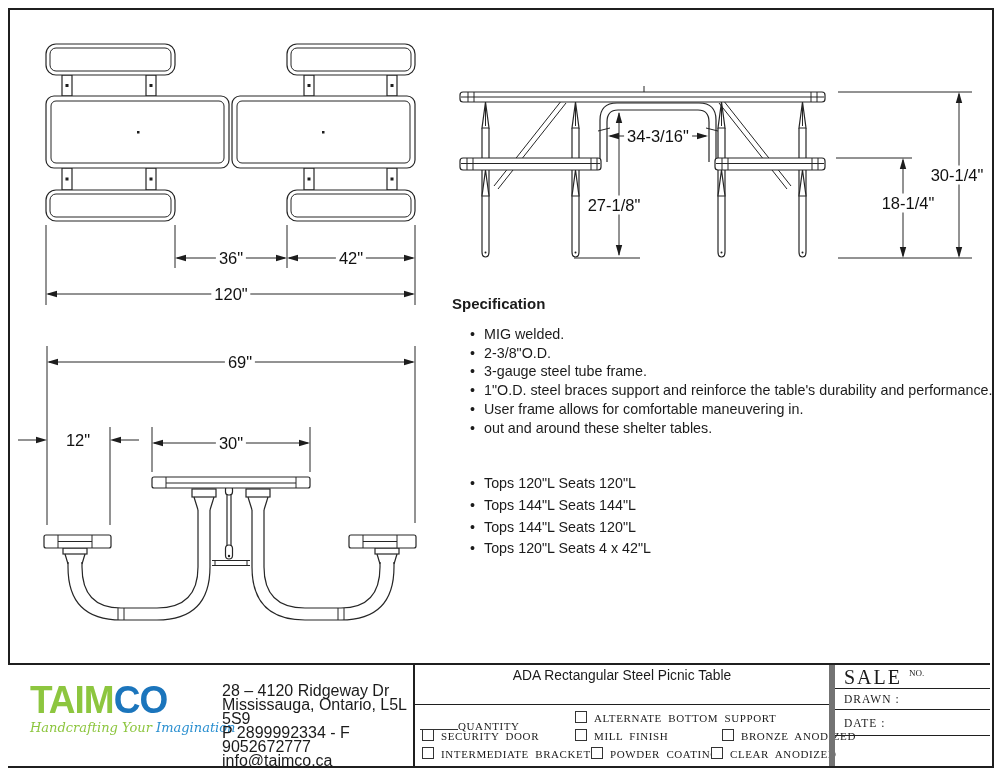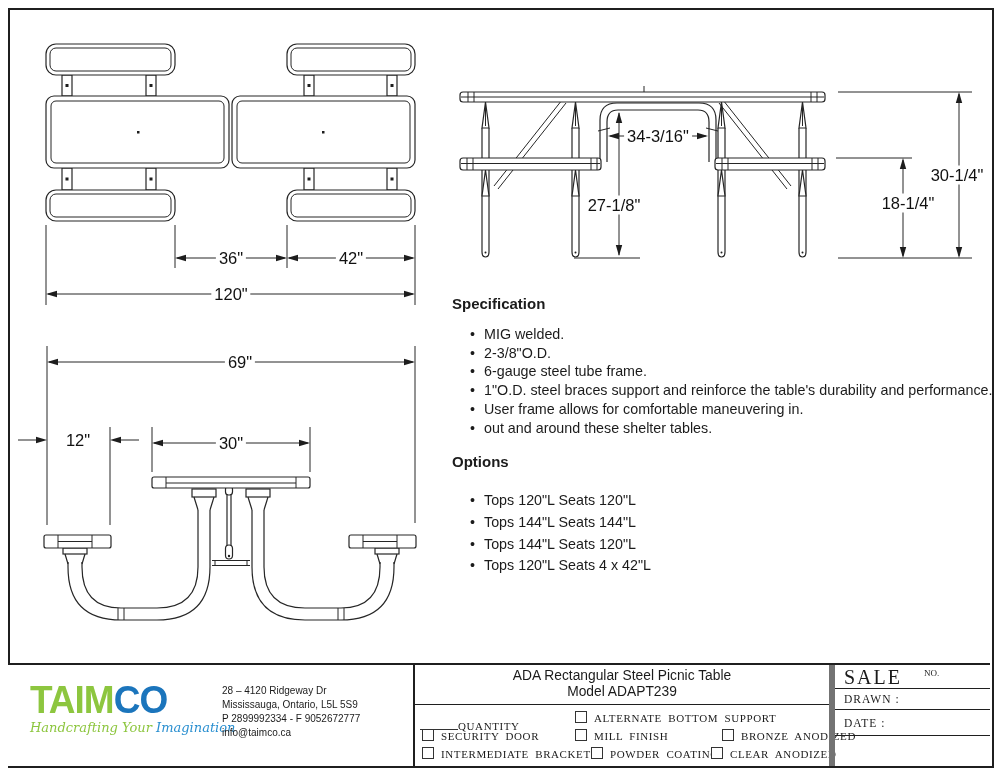--- a/index.html
+++ b/index.html
@@ -31,38 +31,38 @@
   .cell-right  { position:relative; flex:1; border-left:6px solid #737373;
                  font-family:"Liberation Serif", serif; }
 
   .logo { position:absolute; left:22px; top:17px; width:188px; }
   .logo-word { font-weight:bold; font-size:37px; line-height:36px; letter-spacing:-1px;
                transform:scaleY(1.04); transform-origin:left top; }
   .lg-green { color:#8dc63f; } .lg-blue { color:#1b75bc; }
   .tagline { margin-top:2px; font-family:"DejaVu Serif", serif; font-style:italic;
              font-weight:normal; font-size:13px; white-space:nowrap; }
   .tg-green { color:#8dc63f; } .tg-blue { color:#2a8fd0; }
-  .address { position:absolute; left:214px; top:19px; font-size:10px; line-height:14px; }
+  .address { position:absolute; left:214px; top:19px; font-size:16px; line-height:14px; }
 
   .tb-title { height:36px; border-bottom:1.5px solid #1f1f1f; text-align:center;
               padding-top:3px; font-size:13.8px; line-height:16px; }
   .cb-area { position:absolute; left:0; top:38px; right:0; bottom:0;
              font-family:"Liberation Serif", serif; font-size:11px; letter-spacing:0.6px;
              word-spacing:3px; }
   .cb-item { position:absolute; white-space:nowrap; }
   .cbx { display:inline-block; width:10px; height:10px; border:1.4px solid #333;
          margin-right:7px; vertical-align:-1px; background:#fff; }
   .blankline { display:inline-block; width:38px; border-bottom:1.2px solid #333; height:10px; }
 
   .r-row { border-bottom:1.5px solid #1f1f1f; padding-left:9px; font-size:11.5px;
            letter-spacing:1px; display:flex; align-items:center; }
   .r-sale  { height:23px; } .r-drawn { height:20px; } .r-date { height:25px; }
   .r-sheet { height:30px; border-bottom:none;margin-top:48px; }
   .sale-word { font-size:20px; letter-spacing:2px; line-height:20px; }
-  .sale-no { font-size:9px; letter-spacing:0; margin-left:22px; align-self:flex-start;
+  .sale-no { font-size:9px; letter-spacing:0; margin-left:7px; align-self:flex-start;
              padding-top:3px; }
   .blank2 { display:inline-block; width:30px; border-bottom:1.2px solid #333;
             height:9px; margin:0 7px; }
 </style>
 </head>
 <body>
 
 <div class="page">
   <div class="frame"></div>
 
@@ -305,29 +305,28 @@
   <span class="dim" style="left:908px; top:203px;">18-1/4"</span>
   <span class="dim" style="left:240px; top:362px;">69"</span>
   <span class="dim" style="left:78px;  top:440px;">12"</span>
   <span class="dim" style="left:231px; top:443px;">30"</span>
 
   <div class="textblock" style="top:295px;">
     <h3>Specification</h3>
     <ul>
       <li>MIG welded.</li>
       <li>2-3/8"O.D.</li>
-      <li>6-gauge steel tube frame.</li>
+      <li>3-gauge steel tube frame.</li>
       <li>1"O.D. steel braces support and reinforce the table's durability and performance.</li>
       <li>User frame allows for comfortable maneuvering in.</li>
       <li>out and around these shelter tables.</li>
     </ul>
   </div>
 
   <div class="textblock opts" style="top:453px;">
-    <h3>Options</h3>
     <ul style="margin-top:20px;">
       <li>Tops 120"L Seats 120"L</li>
       <li>Tops 144"L Seats 144"L</li>
       <li>Tops 144"L Seats 120"L</li>
       <li>Tops 120"L Seats 4 x 42"L</li>
     </ul>
   </div>
 
   <div class="tblock">
     <div class="cell-left">
@@ -344,21 +343,20 @@
         <div>28 – 4120 Ridgeway Dr</div>
         <div>Mississauga, Ontario, L5L 5S9</div>
         <div>P 2899992334 - F 9052672777</div>
         <div>info@taimco.ca</div>
       </div>
     </div>
 
     <div class="cell-center">
       <div class="tb-title">
         <div>ADA Rectangular Steel Picnic Table</div>
-        <div>Model ADAPT239</div>
       </div>
       <div class="cb-area">
         <span class="cb-item" style="left:5px; top:16px;">
           <span class="blankline"></span><span>QUANTITY</span>
         </span>
         <span class="cb-item" style="left:160px; top:8px;font-family:Liberation Serif, serif;">
           <span class="cbx"></span><span>ALTERNATE BOTTOM SUPPORT</span>
         </span>
         <span class="cb-item" style="left:7px; top:26px;">
           <span class="cbx"></span><span>SECURITY DOOR</span>

